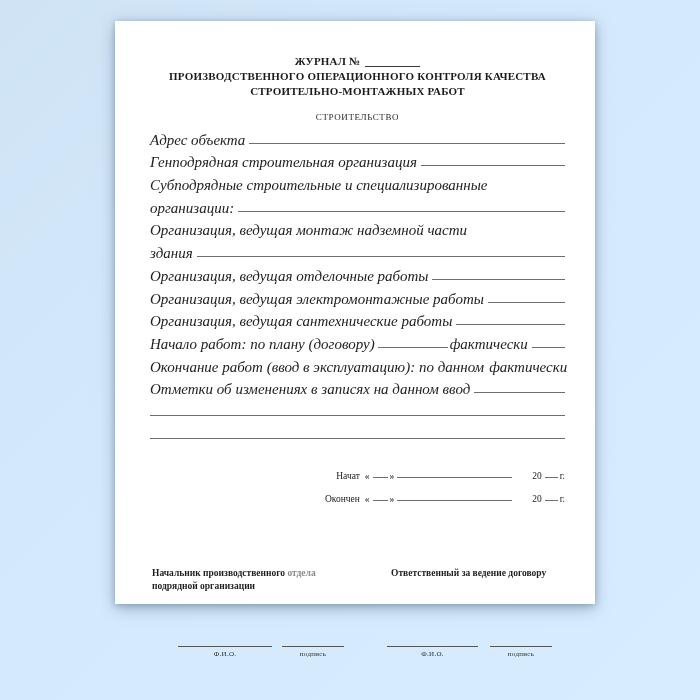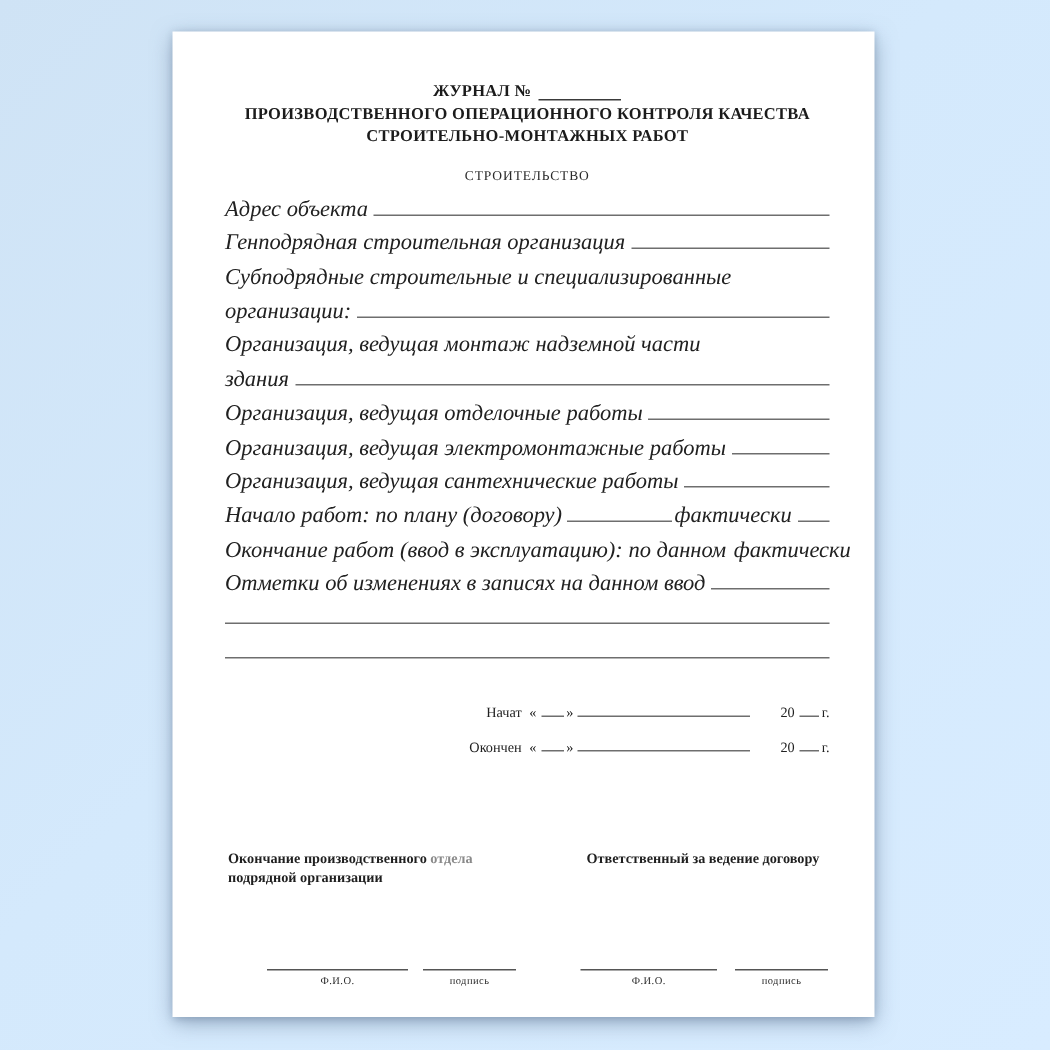--- a/index.html
+++ b/index.html
@@ -2,23 +2,24 @@
 <html><head>
 <meta charset="utf-8">
 <style>
   html,body{margin:0;padding:0;}
   body{
     width:700px;height:700px;position:relative;overflow:hidden;
     background:linear-gradient(135deg,#cfe3f5 0%,#d4e9fc 45%,#d8ecff 100%);
     font-family:"Liberation Serif","DejaVu Serif",serif;
   }
   .page{
-    position:absolute;left:115px;top:21px;width:468px;height:657px;
+    position:absolute;left:115px;top:21px;width:468px;height:583px;
     background:#ffffff;
     box-shadow:0 4px 14px rgba(94,117,146,.55), 0 1px 5px rgba(94,117,146,.38);
+    padding-left:12px;
   }
   .content{
     position:absolute;left:35px;top:0;right:30px;bottom:0;
     color:#212121;
   }
   
   .title{margin-top:33px;text-align:center;font-weight:bold;font-size:11px;line-height:15px;letter-spacing:.2px;color:#1b1b1b;}
   .title-row1{display:flex;justify-content:center;align-items:flex-end;}
   .tseg{display:inline-block;width:55px;border-bottom:1.4px solid #3a3a3a;margin:0 0 2px 5px;}
   .subtitle{margin-top:13px;height:12px;text-align:center;font-size:9px;letter-spacing:.6px;color:#2a2a2a;}
@@ -156,21 +157,21 @@
         <span>»</span>
         <span class="seg w115"></span>
         <span class="century">20</span>
         <span class="seg w13"></span>
         <span>г.</span>
       </div>
     </div>
 
     <div class="sig-roles">
       <div class="sig-role-left">
-        <span>Окончание производственного</span>
+        <span>Начальник производственного</span>
         <span class="gray">отдела</span><br>
         <span>подрядной организации</span>
       </div>
       <div class="sig-role-right">Ответственный за ведение договору</div>
     </div>
 
     <div class="sig-lines">
       <div class="sigcell w94">
         <div class="scap">Ф.И.О.</div>
       </div>

